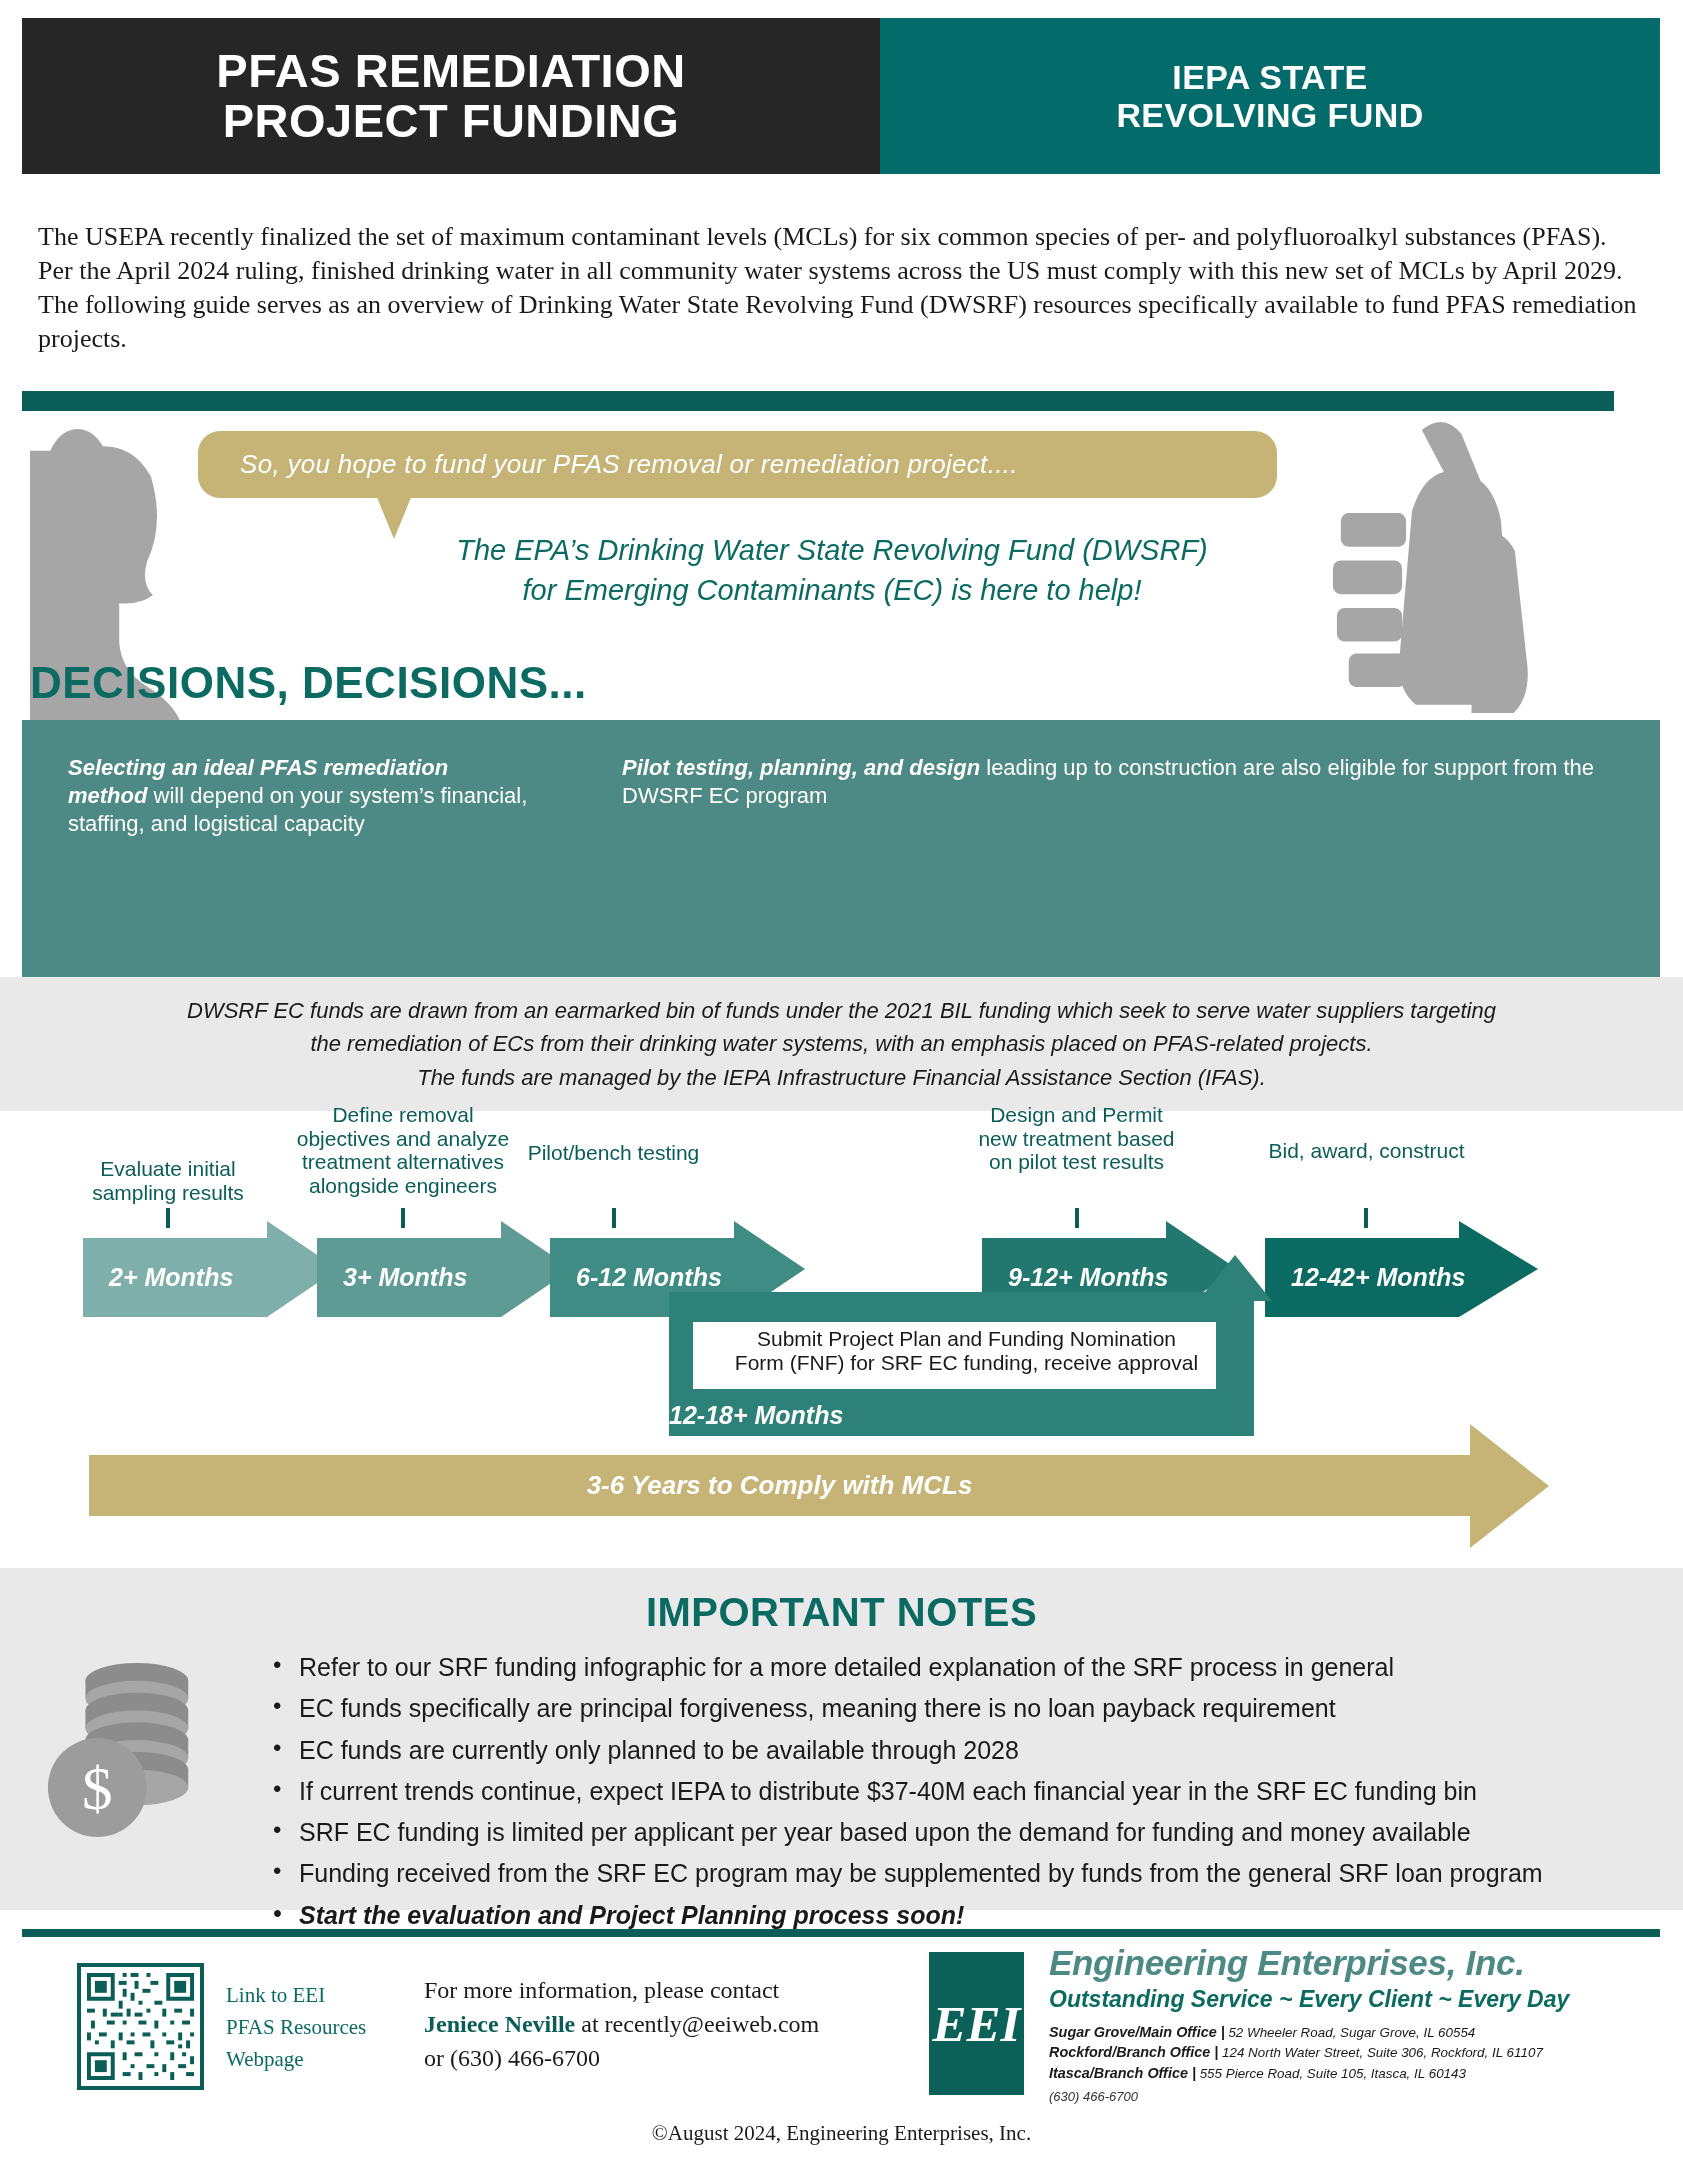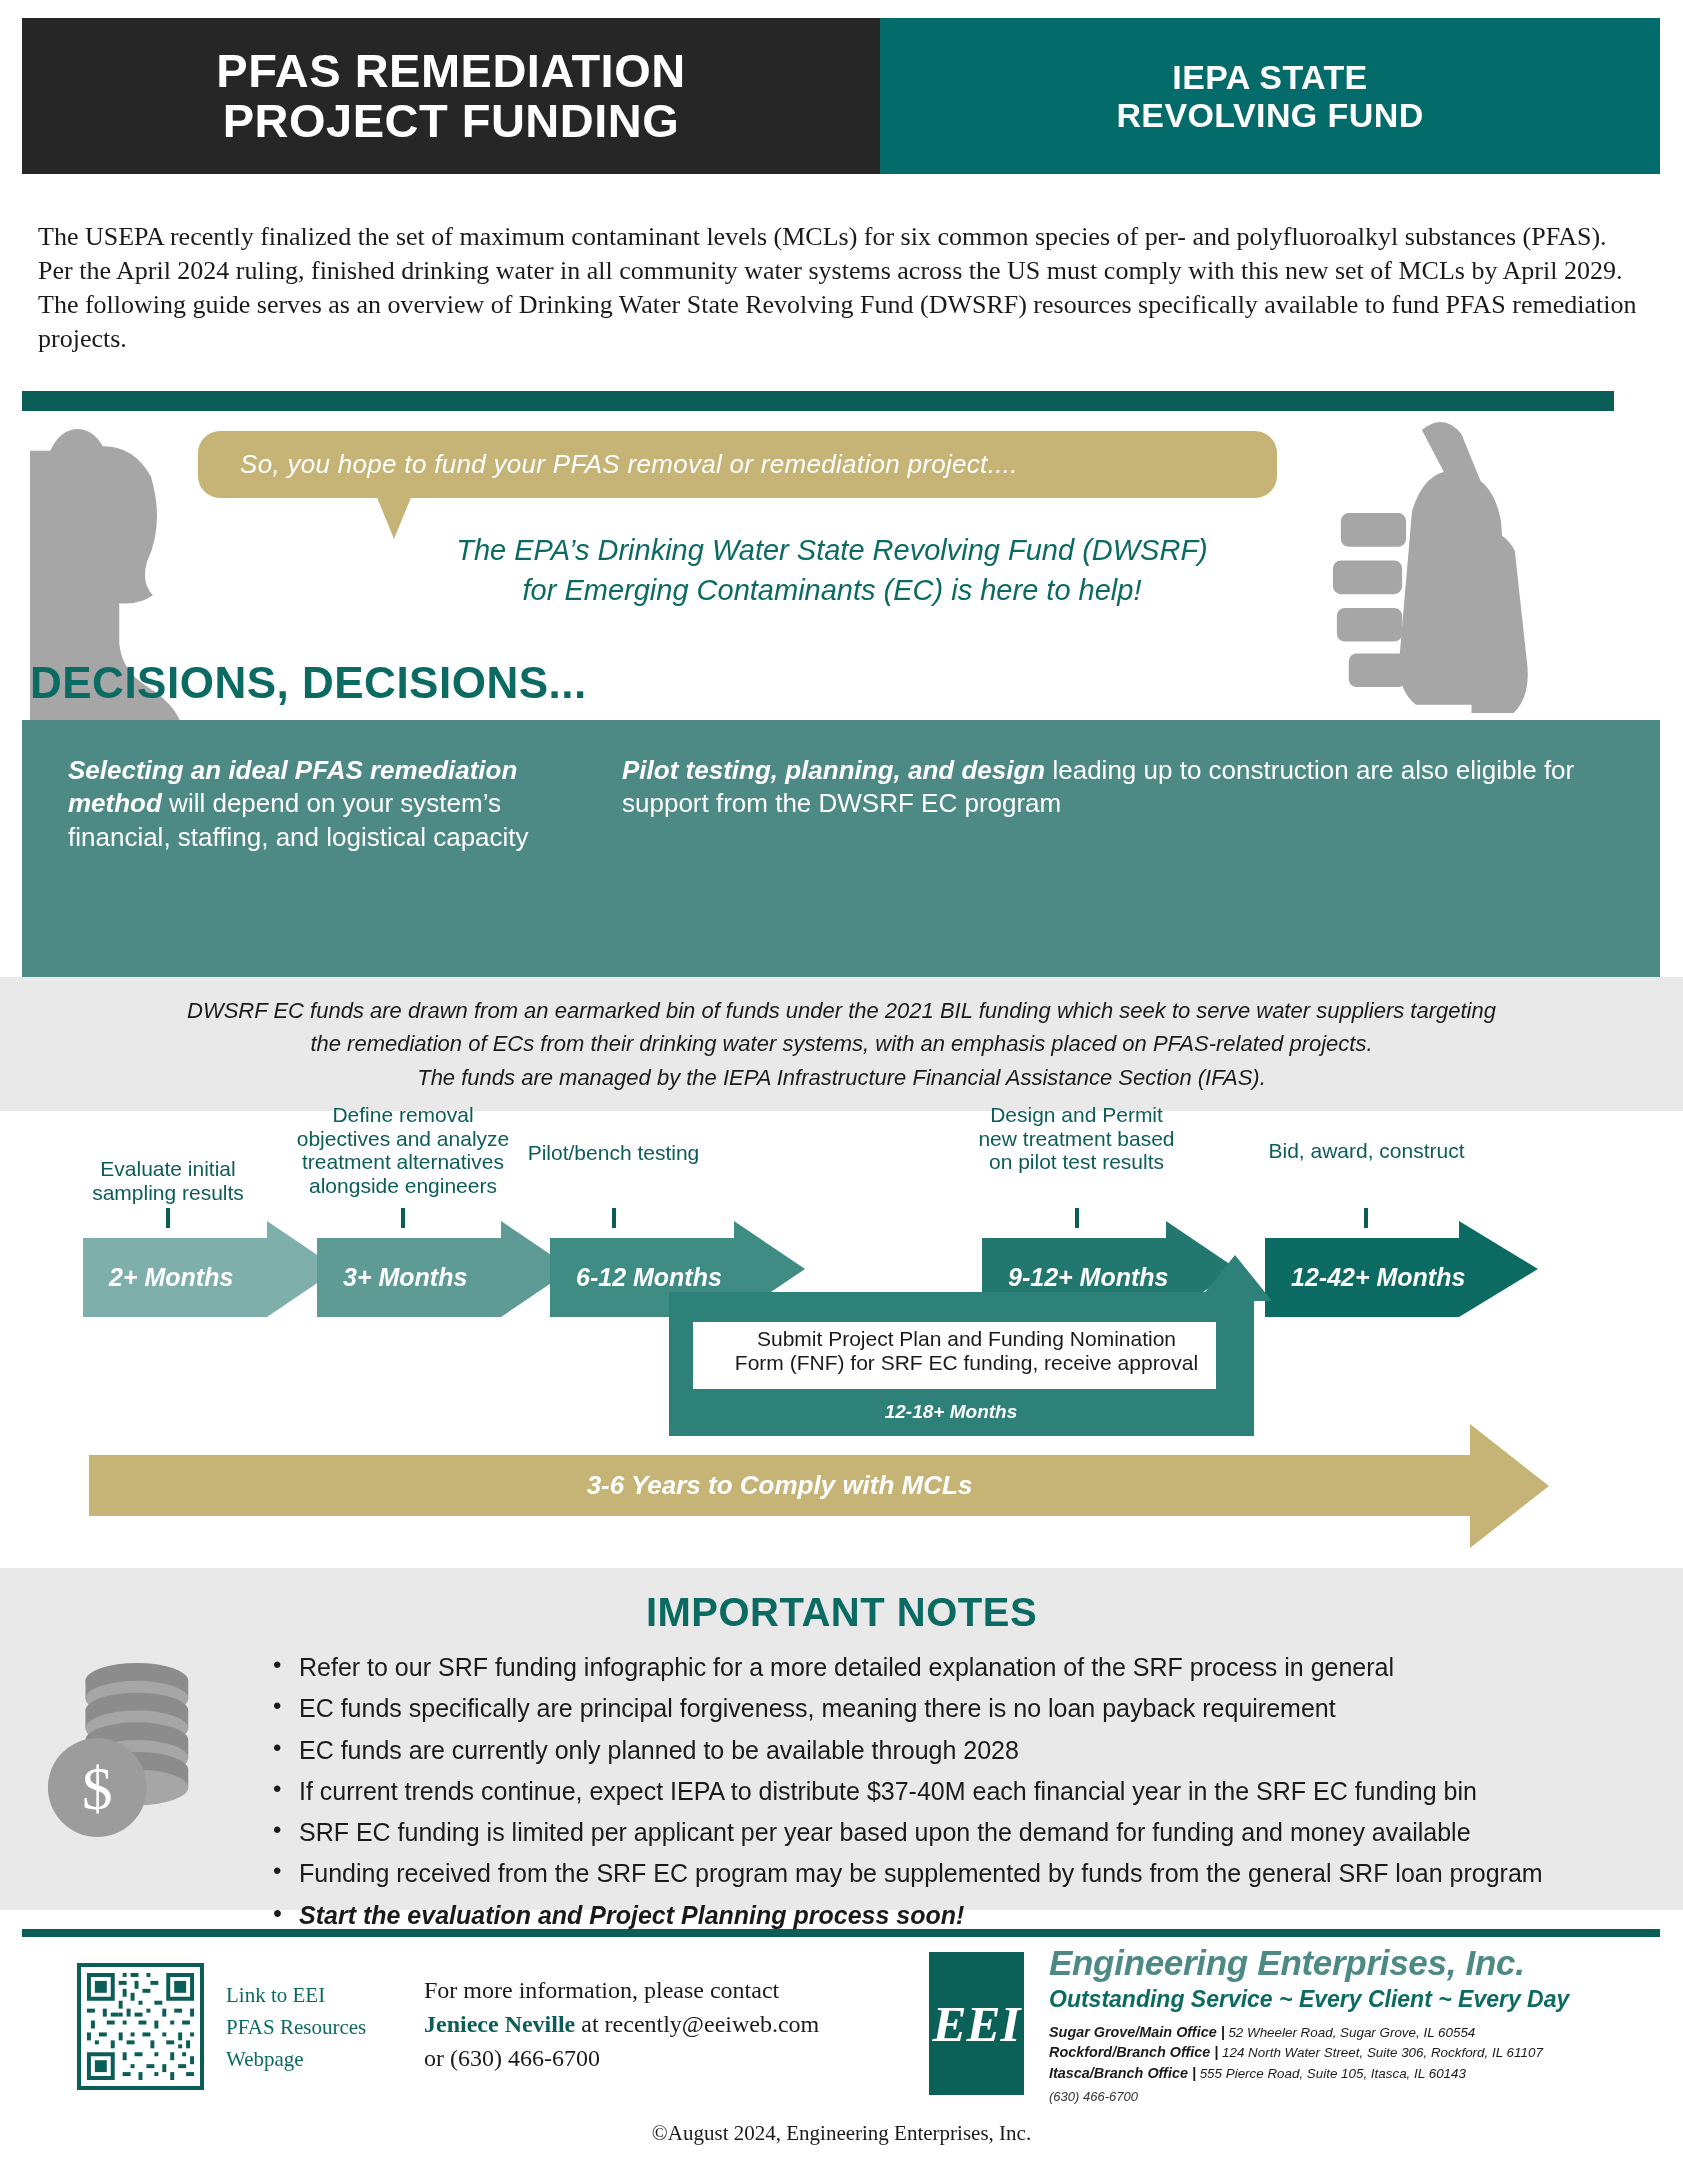--- a/index.html
+++ b/index.html
@@ -62,21 +62,21 @@
   }
 
   
   .decisions{
     position:absolute;left:30px;top:658px;
     color:#0B6B62;font-size:44px;font-weight:bold;letter-spacing:0.5px;
   }
 
   
   .cols{position:absolute;left:22px;top:720px;width:1638px;height:257px;display:flex;}
-  .col{padding:34px 44px 20px 46px;box-sizing:border-box;color:#ffffff;font-size:26px;line-height:1.28;}
+  .col{padding:34px 44px 20px 46px;box-sizing:border-box;color:#ffffff;font-size:22px;line-height:1.28;}
   .col.a{width:554px;background:#4E8A85;}
   .col.b{width:554px;background:#0B6058;padding-top:26px;}
   .col.c{flex:1;background:#4E8A85;}
   .col b{font-style:italic;font-weight:bold;}
 
   
   .note-band{
     position:absolute;left:0;top:977px;width:1683px;height:134px;background:#E9E9E9;
     display:flex;align-items:center;justify-content:center;
   }
@@ -108,22 +108,22 @@
     position:absolute;left:669px;top:1292px;width:564px;height:144px;background:#2E8179;
   }
   .branch-white{
     position:absolute;left:693px;top:1322px;width:540px;height:67px;background:#fff;
   }
   .branch-text{
     position:absolute;left:699px;top:1327px;width:535px;
     color:#1a1a1a;font-size:21px;line-height:1.14;text-align:center;
   }
   .branch-months{
-    position:absolute;left:669px;top:1401px;width:564px;text-align:center;
-    color:#fff;font-size:19px;font-weight:bold;font-style:italic;
+    position:absolute;left:669px;top:1401px;width:564px;
+    color:#fff;font-size:25px;font-weight:bold;font-style:italic;
   }
   .branch-up{
     position:absolute;left:1216px;top:1287px;width:38px;height:149px;background:#2E8179;
   }
   .branch-up-head{
     position:absolute;left:1198px;top:1255px;width:0;height:0;
     border-left:37px solid transparent;border-right:37px solid transparent;
     border-bottom:46px solid #2E8179;
   }
 

